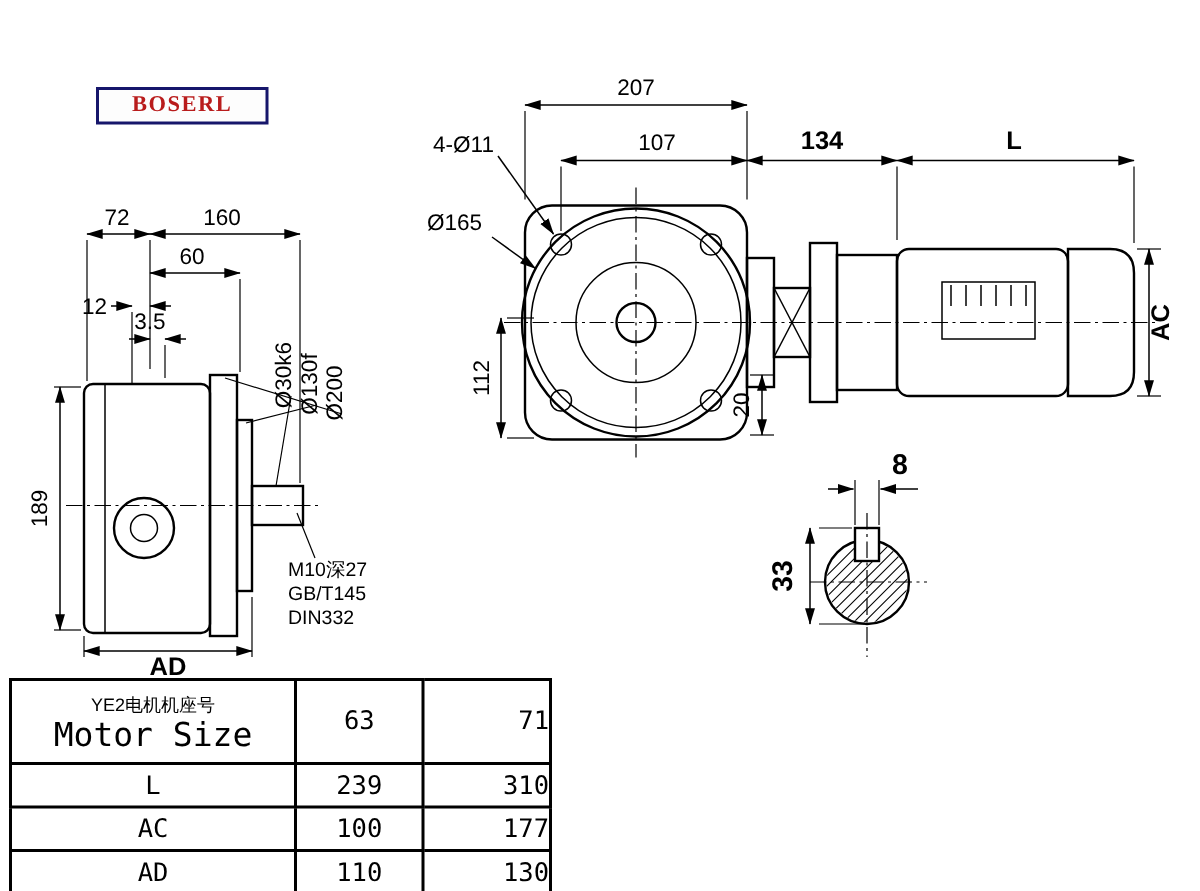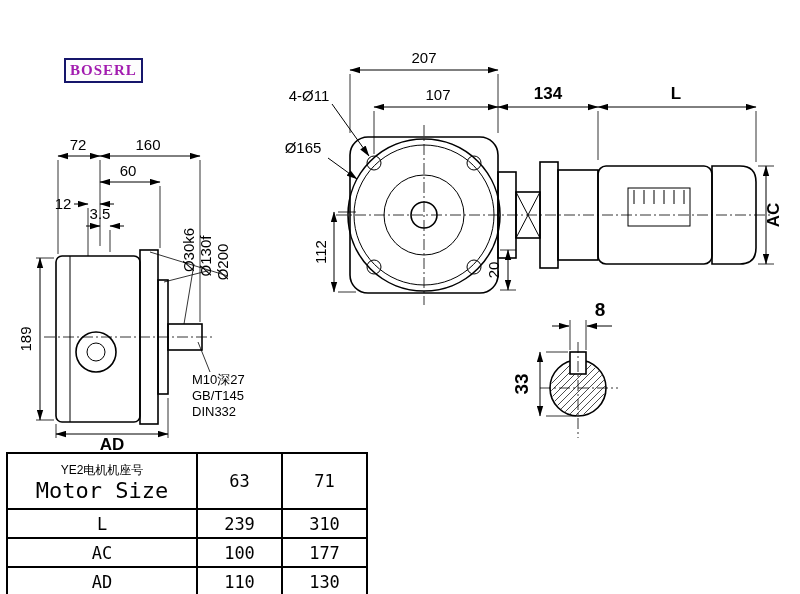--- a/index.html
+++ b/index.html
@@ -1,41 +1,41 @@
 <!DOCTYPE html>
 <html><head>
 <meta charset="utf-8">
 <style>
   html,body{margin:0;padding:0;background:#fff;}
   .stage{position:relative;width:800px;height:594px;background:#ffffff;overflow:hidden;
          font-family:"Liberation Sans",sans-serif;color:#000;}
   .title{position:absolute;left:6px;top:0px;font-size:31px;font-weight:bold;letter-spacing:0px;}
-  .logo{position:absolute;left:64px;top:58px;border:2px solid #16166b;color:#a21caf;
+  .logo{position:absolute;left:64px;top:58px;border:2px solid #16166b;color:#b91c1c;
         background:#fdfdfd;font-family:"Liberation Serif",serif;font-weight:bold;
-        font-size:15px;padding:2px 4px;letter-spacing:1px;}
+        font-size:15px;padding:2px 22px;letter-spacing:1px;}
   svg{position:absolute;left:0;top:0;}
   
   .ol{stroke:#000;stroke-width:1.6;fill:none;}
   .olf{stroke:#000;stroke-width:1.6;fill:#fff;}
   .tl{stroke:#000;stroke-width:1;fill:none;}
   .cl{stroke:#000;stroke-width:0.8;fill:none;stroke-dasharray:11 3 2 3;}
   .dim{stroke:#000;stroke-width:1;fill:none;}
   .ext{stroke:#000;stroke-width:0.8;fill:none;}
   .hatch{stroke:#000;stroke-width:0.7;fill:none;}
   .dt{font:15px "Liberation Sans",sans-serif;fill:#000;}
   .dtb{font:bold 17px "Liberation Sans",sans-serif;fill:#000;}
   .dtn{font:13px "Liberation Sans",sans-serif;fill:#000;}
   .dtbig{font:bold 19px "Liberation Sans",sans-serif;fill:#000;}
   
   .spec{position:absolute;left:6px;top:452px;border-collapse:collapse;}
   .spec td{border:2px solid #000;text-align:center;vertical-align:middle;
            font-family:"DejaVu Sans Mono",monospace;font-size:17px;padding:0;}
   .spec .c1{width:188px;}
   .spec .c2{width:83px;}
-  .spec .c3{width:83px;}
+  .spec .c3{width:83px;text-align:right;}
   .spec .hrow td{height:54px;}
   .spec .vrow td{height:27px;}
   .hcn{font-family:Liberation Sans, sans-serif;font-size:12px;line-height:20px;}
   .hen{font-family:"DejaVu Sans Mono",monospace;font-size:22px;line-height:22px;}
 </style>
 </head>
 <body>
 
 <div class="stage">
 

